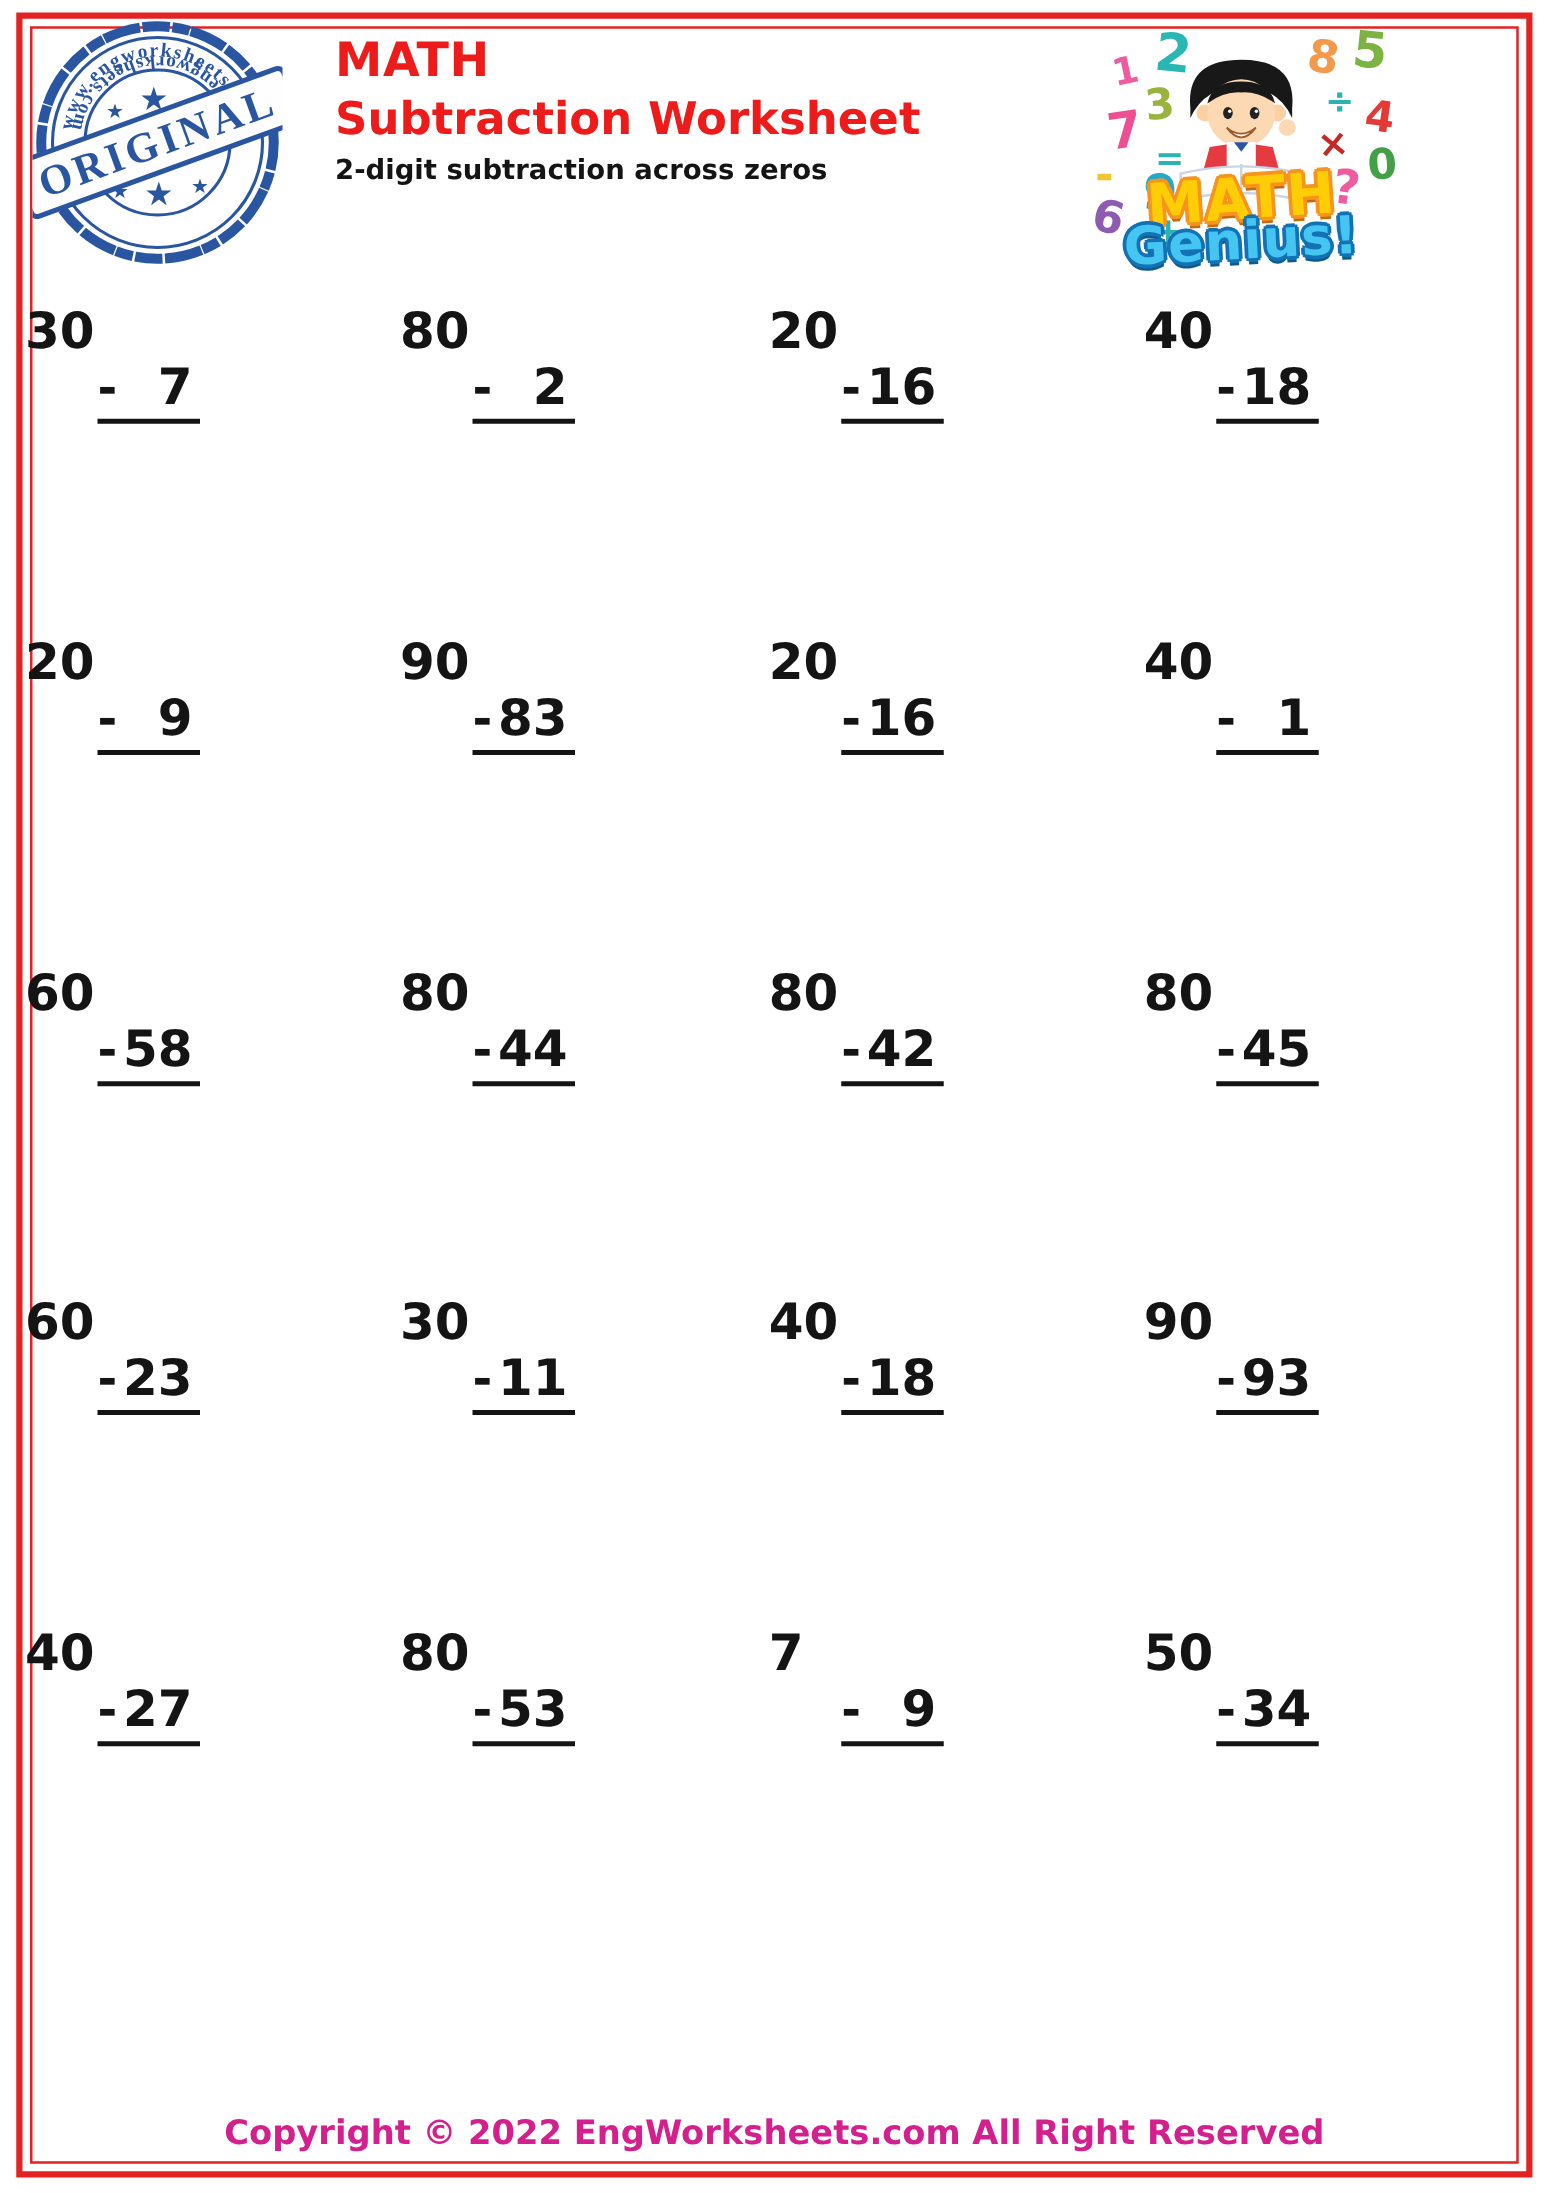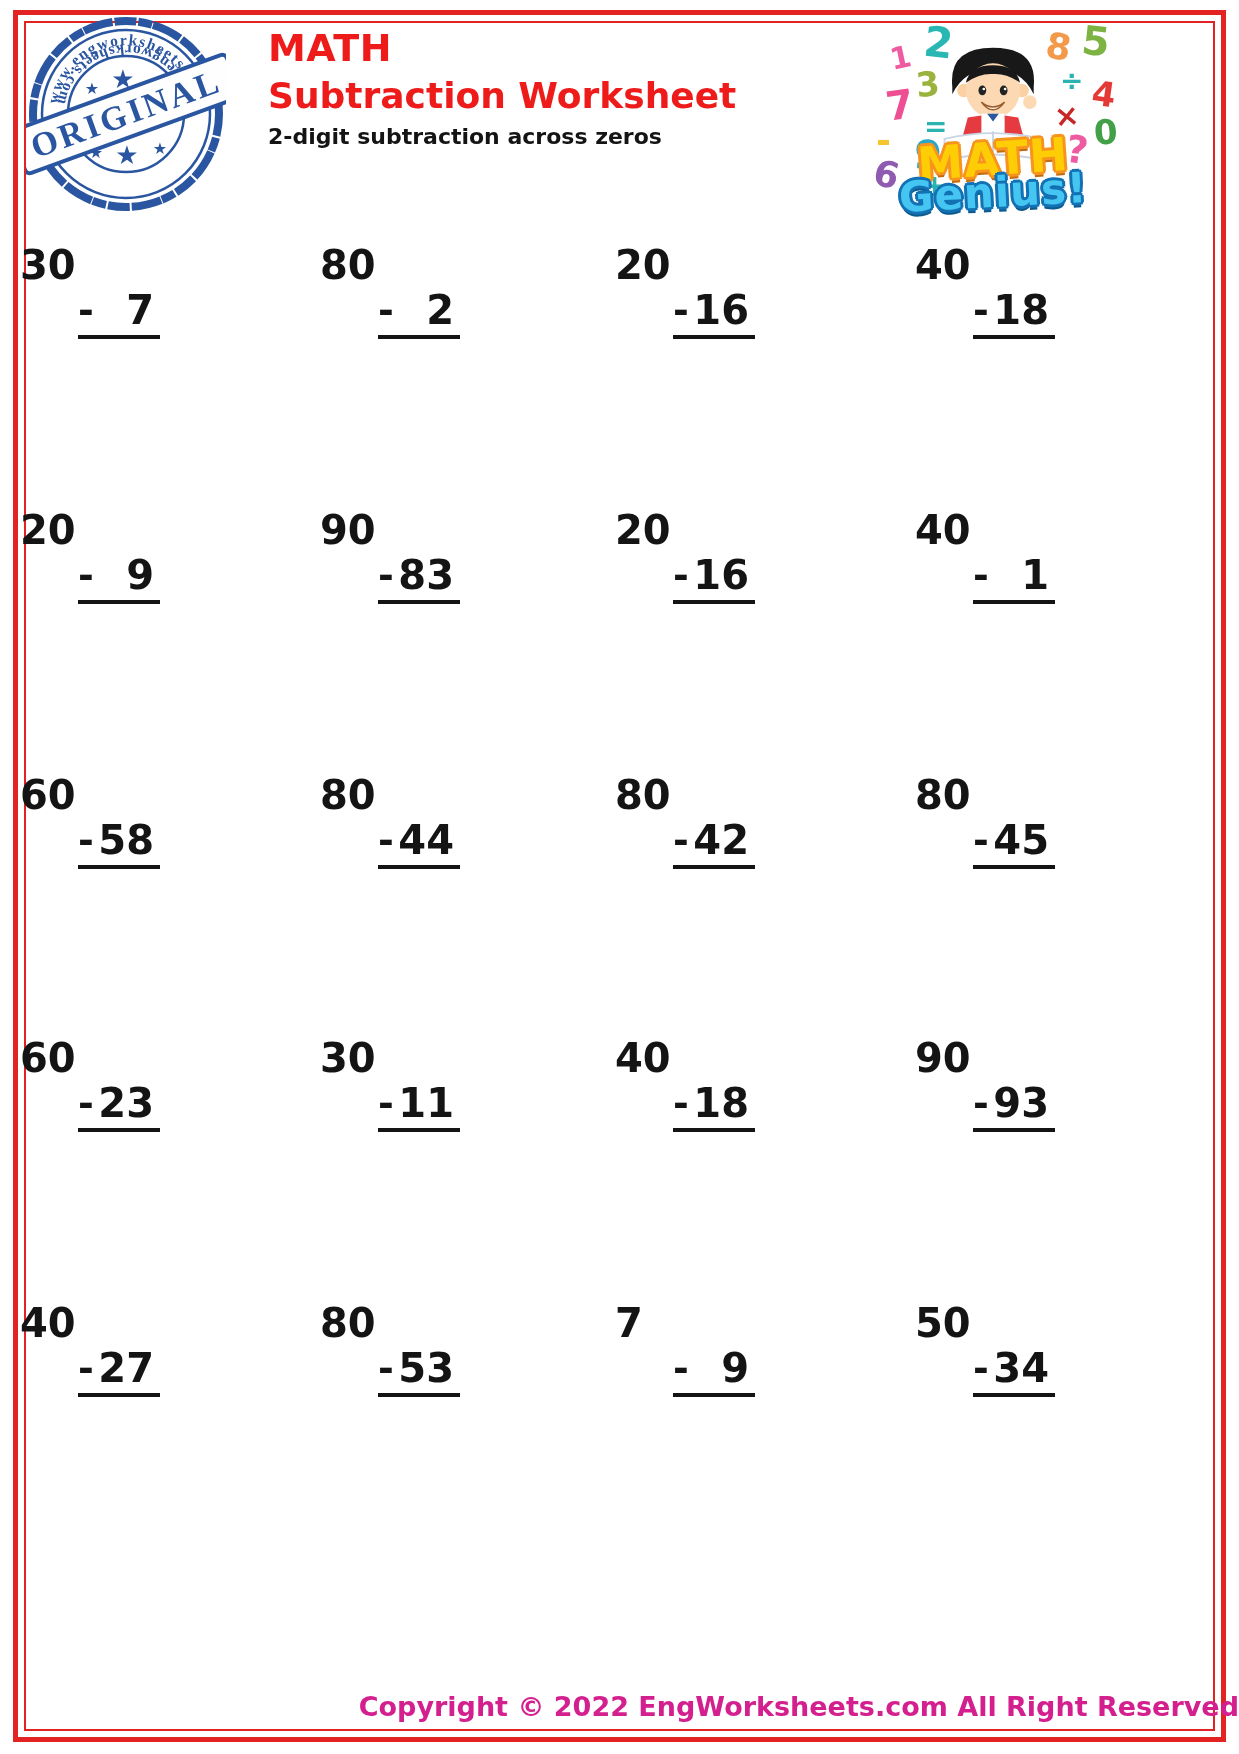--- a/index.html
+++ b/index.html
@@ -72,21 +72,21 @@
   .r1{top:242px}.r2{top:507px}.r3{top:772px}.r4{top:1035px}.r5{top:1300px}
   .minuend{font-size:40px;line-height:46px;text-align:left;padding-right:8px;}
   .sub-line{
     width:82px;margin-left:auto;display:flex;justify-content:space-between;align-items:flex-end;
     font-size:40px;line-height:44px;border-bottom:4px solid var(--ink);padding:0 6px 3px 0;
   }
   .minus{font-size:38px;}
 
   
   .footer{
-    position:absolute;left:0;right:0;bottom:32px;text-align:right;
+    position:absolute;left:0;right:0;bottom:32px;text-align:center;
     color:var(--footer-magenta);font-size:27px;font-weight:bold;
   }
 </style>
 </head>
 <body>
 
 <div class="sheet">
   <div class="frame-outer"></div>
   <div class="frame-inner"></div>
 

